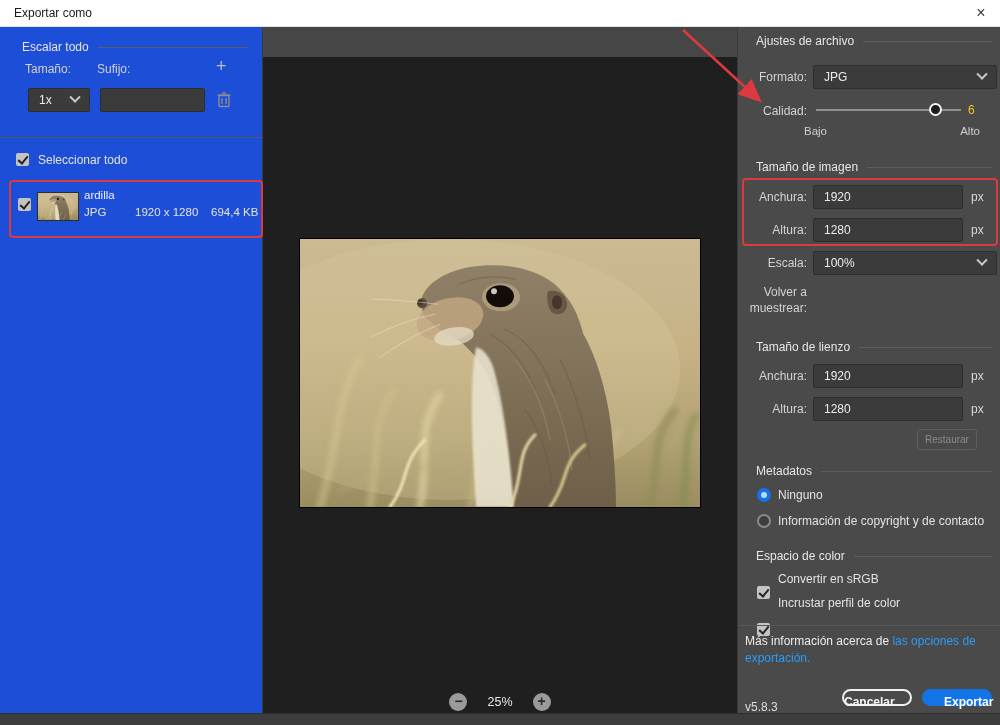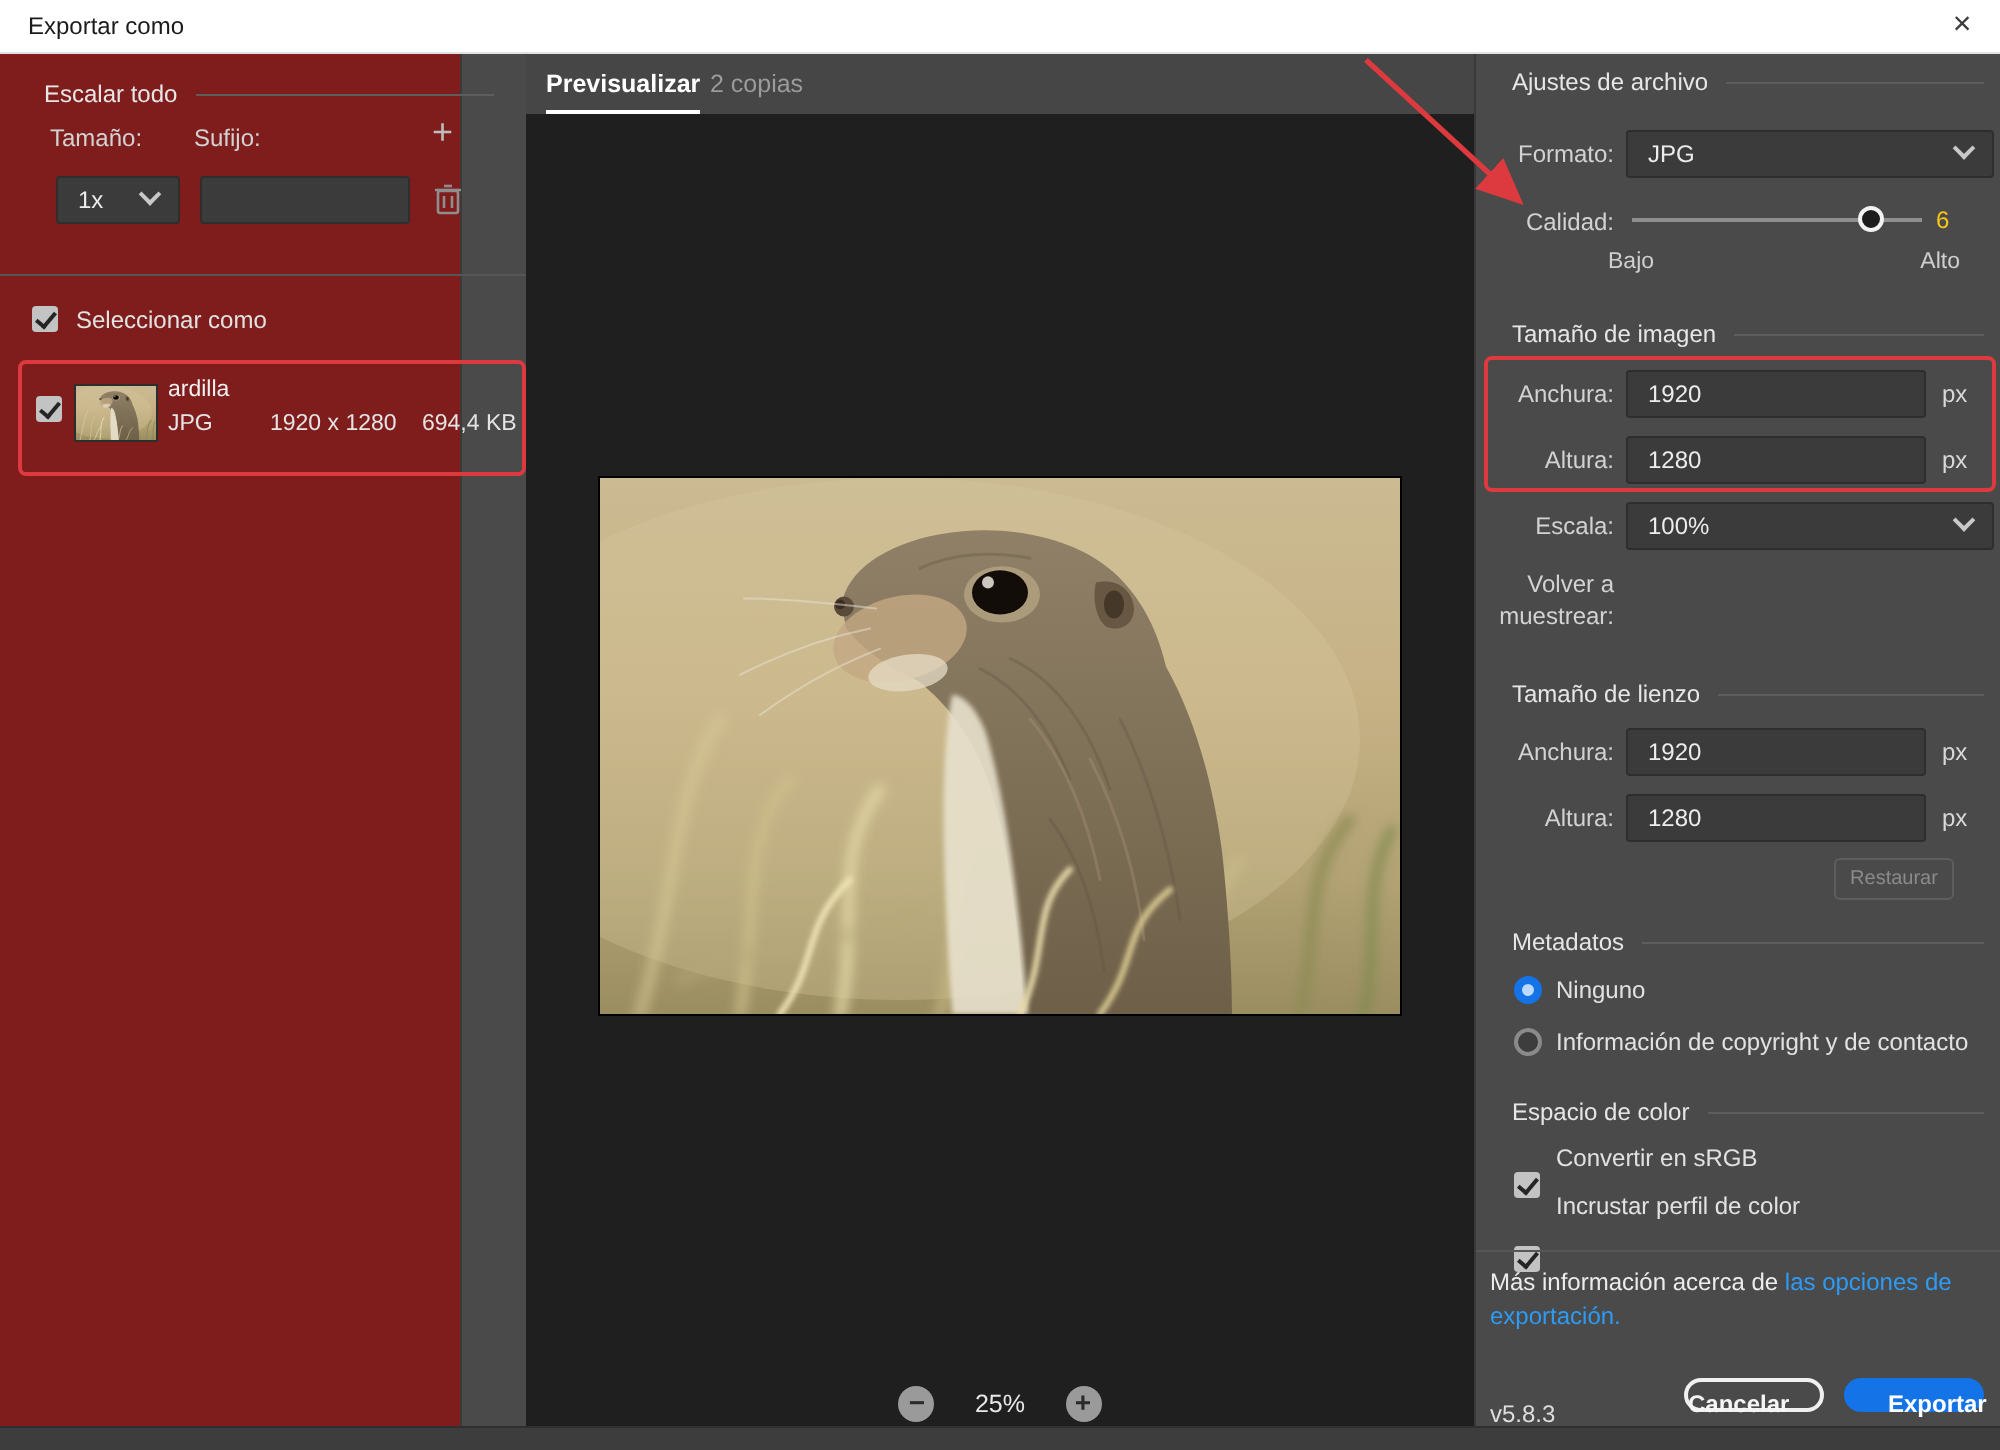--- a/index.html
+++ b/index.html
@@ -7,21 +7,21 @@
   body { font-family:"Liberation Sans", sans-serif; }
   #window {
     position:relative; width:1000px; height:725px; margin:0 auto;
     background:#4a4a4a; overflow:hidden; outline:1px solid #2a2a2a;
   }
   
   #titlebar { position:absolute; left:0; top:0; width:1000px; height:27px; background:#ffffff; border-bottom:1px solid #e2e2e2; }
   #titlebar .t { position:absolute; left:14px; top:6px; font-size:12px; color:#1b1b1b; }
   #titlebar .x { position:absolute; right:8px; top:2px; width:22px; height:22px; text-align:center; line-height:22px; font-size:16px; color:#3c3c3c; cursor:pointer; }
   
-  #left-panel { position:absolute; left:0; top:27px; width:231px; height:686px; background:#7f1d1d; border-right:1px solid #3a3a3a; }
+  #left-panel { position:absolute; left:0; top:27px; width:263px; height:686px; background:#1d4ed8; border-right:1px solid #3a3a3a; }
   #center { position:absolute; left:263px; top:27px; width:474px; height:686px; background:#464646; }
   #right-panel { position:absolute; left:737px; top:27px; width:263px; height:686px; background:#4a4a4a; border-left:1px solid #393939; }
   #bottom-strip { position:absolute; left:0; top:713px; width:1000px; height:12px; background:#3d3d3d; border-top:1px solid #2f2f2f; }
   .abs { position:absolute; }
   
   .section-header { display:flex; align-items:center; gap:9px; font-size:12px; color:#e6e6e6; }
   .section-header::after { content:""; flex:1; height:1px; background:#5d5d5d; }
   .lbl { font-size:12px; color:#d2d2d2; }
   .lbl-r { text-align:right; }
   .field, .dropdown {
@@ -168,43 +168,39 @@
           <line x1="5" y1="2" x2="9" y2="2"></line>
           <line x1="5" y1="7" x2="5" y2="13"></line>
             <line x1="9" y1="7" x2="9" y2="13"></line>
         </g>
       </svg>
     </div>
 
     <div class="abs divider" style="left:0; top:110px; width:263px;"></div>
 
     <div class="abs checkbox" style="left:16px; top:126px;"></div>
-    <div class="abs opt-label" style="left:38px; top:126px;">Seleccionar como</div>
+    <div class="abs opt-label" style="left:38px; top:126px;">Seleccionar todo</div>
 
     <div class="abs" style="left:10px; top:154px; width:252px; height:56px;">
       <div class="abs checkbox" style="left:8px; top:17px;"></div>
       <div class="abs" style="left:28px; top:12px; width:40px; height:27px; outline:1px solid #2d2d2d;">
         <svg viewBox="0 0 400 267" width="40" height="27" preserveAspectRatio="none">
             <use href="#squirrel-scene"></use>
           </svg>
       </div>
       <div class="abs" style="left:74px; top:8px; font-size:11.5px; color:#f0f0f0;">ardilla</div>
       <div id="file-meta">
         <span class="abs" style="left:74px; top:25px;">JPG</span>
         <span class="abs" style="left:125px; top:25px;">1920 x 1280</span>
         <span class="abs" style="left:201px; top:25px;">694,4 KB</span>
       </div>
     </div>
   </div>
 
   <div id="center">
-    <div id="tabbar">
-      <div class="tab active" style="left:10px;">Previsualizar</div>
-      <div class="tab inactive" style="left:92px;">2 copias</div>
-    </div>
     <div id="preview-area">
       <div class="abs" style="left:37px; top:182px; width:400px; height:268px; outline:1px solid #000;">
         <svg viewBox="0 0 400 267" width="400" height="268" preserveAspectRatio="none">
             <use href="#squirrel-scene"></use>
           </svg>
       </div>
       <div id="zoombar">
         <div class="zoom-btn">−</div>
         <div id="zoom-level">25%</div>
         <div class="zoom-btn">+</div>

